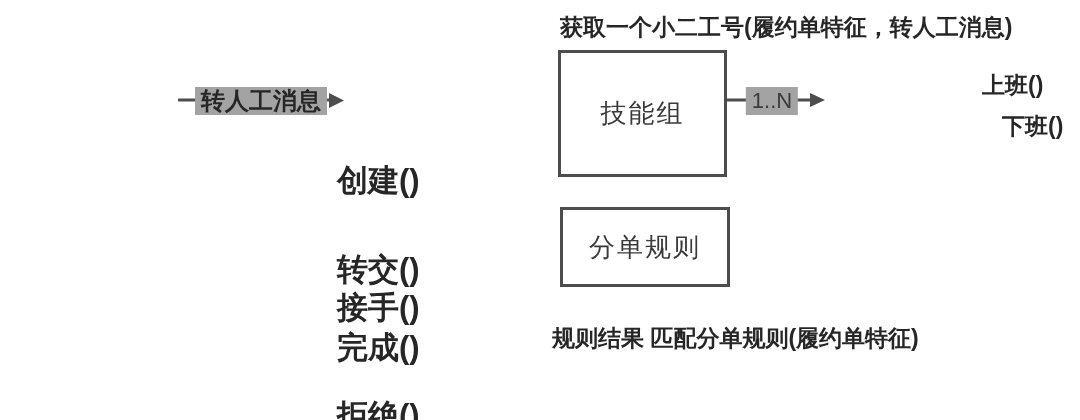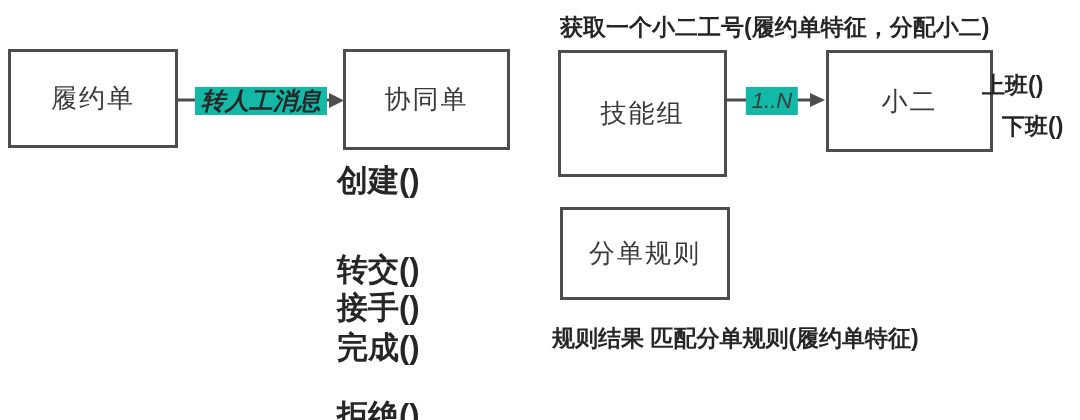--- a/index.html
+++ b/index.html
@@ -33,28 +33,27 @@
   }
   .box span {
     font-size: 26px;
     color: #3a3a3a;
     letter-spacing: 2px;
     white-space: nowrap;
   }
   .edge-label {
     position: absolute;
     transform: translate(-50%, -50%);
-    background: #14b8a6;
+    background: #a3a3a3;
     padding: 0 6px;
     white-space: nowrap;
     font-size: 24px;
     font-weight: 700;
     color: #262626;
     line-height: 28px;
-    font-style: italic;
   }
   .edge-label.mult {
     font-size: 22px;
     font-weight: 400;
     color: #3c3c3c;
   }
   .ann {
     position: absolute;
     font-size: 31px;
     font-weight: 700;
@@ -75,45 +74,36 @@
     <g>
       <line x1="178" y1="100" x2="330" y2="100" stroke="#4d4d4d" stroke-width="3"></line>
       <polygon points="329,93 344,100.5 329,108" fill="#4d4d4d"></polygon>
     </g>
     <g>
       <line x1="727" y1="100" x2="811" y2="100" stroke="#4d4d4d" stroke-width="3"></line>
       <polygon points="810,93 825,100 810,107" fill="#4d4d4d"></polygon>
     </g>
   </svg>
 
-  <div class="box" style="left:8px; top:49px; width:170px; height:99px;">
-    <span>履约单</span>
-  </div>
 
-  <div class="box" style="left:343px; top:49px; width:167px; height:101px;">
-    <span>协同单</span>
-  </div>
 
   <div class="box" style="left:558px; top:50px; width:169px; height:127px;">
     <span>技能组</span>
   </div>
 
-  <div class="box" style="left:826px; top:50px; width:167px; height:102px;">
-    <span>小二</span>
-  </div>
 
-  <div class="box" style="left:560px; top:207px; width:170px; height:93px;">
+  <div class="box" style="left:560px; top:207px; width:170px; height:80px;">
     <span>分单规则</span>
   </div>
 
   <div class="edge-label" style="left:261px; top:101px;">转人工消息</div>
 
   <div class="edge-label mult" style="left:772px; top:101px;">1..N</div>
 
-  <div class="ann note" style="left:560px; top:13px;">获取一个小二工号(履约单特征，分配小二)</div>
+  <div class="ann note" style="left:560px; top:13px;">获取一个小二工号(履约单特征，转人工消息)</div>
 
   <div class="ann" style="left:337px; top:167px;">创建()</div>
   <div class="ann" style="left:337px; top:256px;">转交()</div>
   <div class="ann" style="left:337px; top:294px;">接手()</div>
   <div class="ann" style="left:337px; top:334px;">完成()</div>
   <div class="ann" style="left:337px; top:374px;margin-top:28px;">拒绝()</div>
 
   <div class="ann note" style="left:982px; top:71px;">上班()</div>
   <div class="ann note" style="left:1002px; top:112px;">下班()</div>
 

